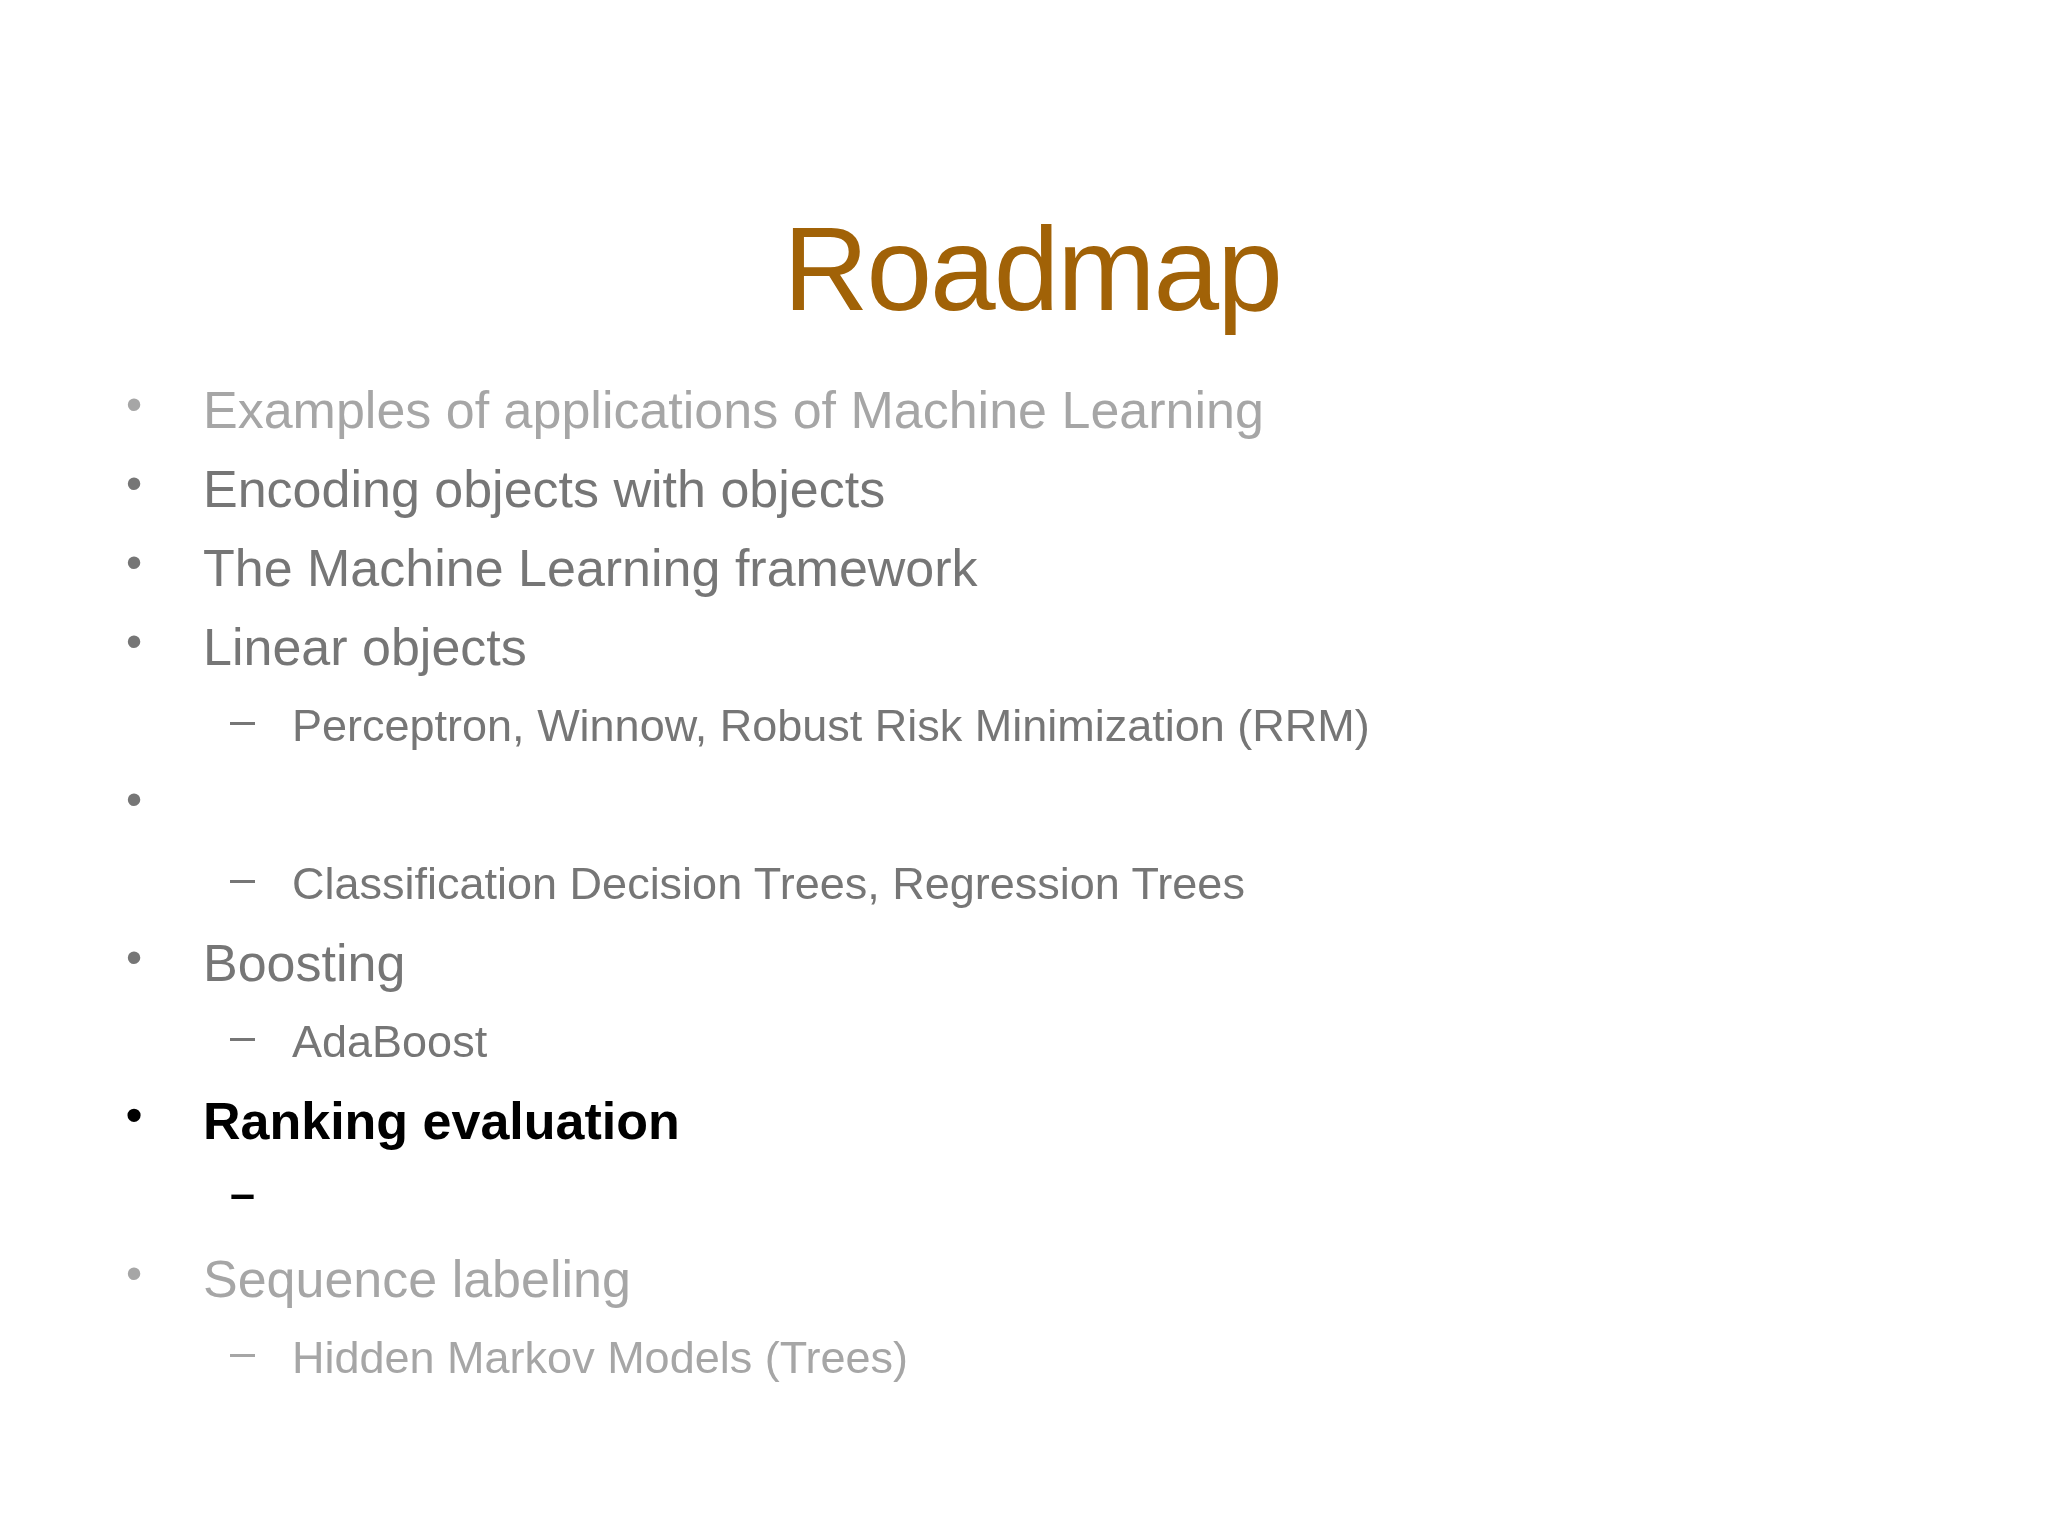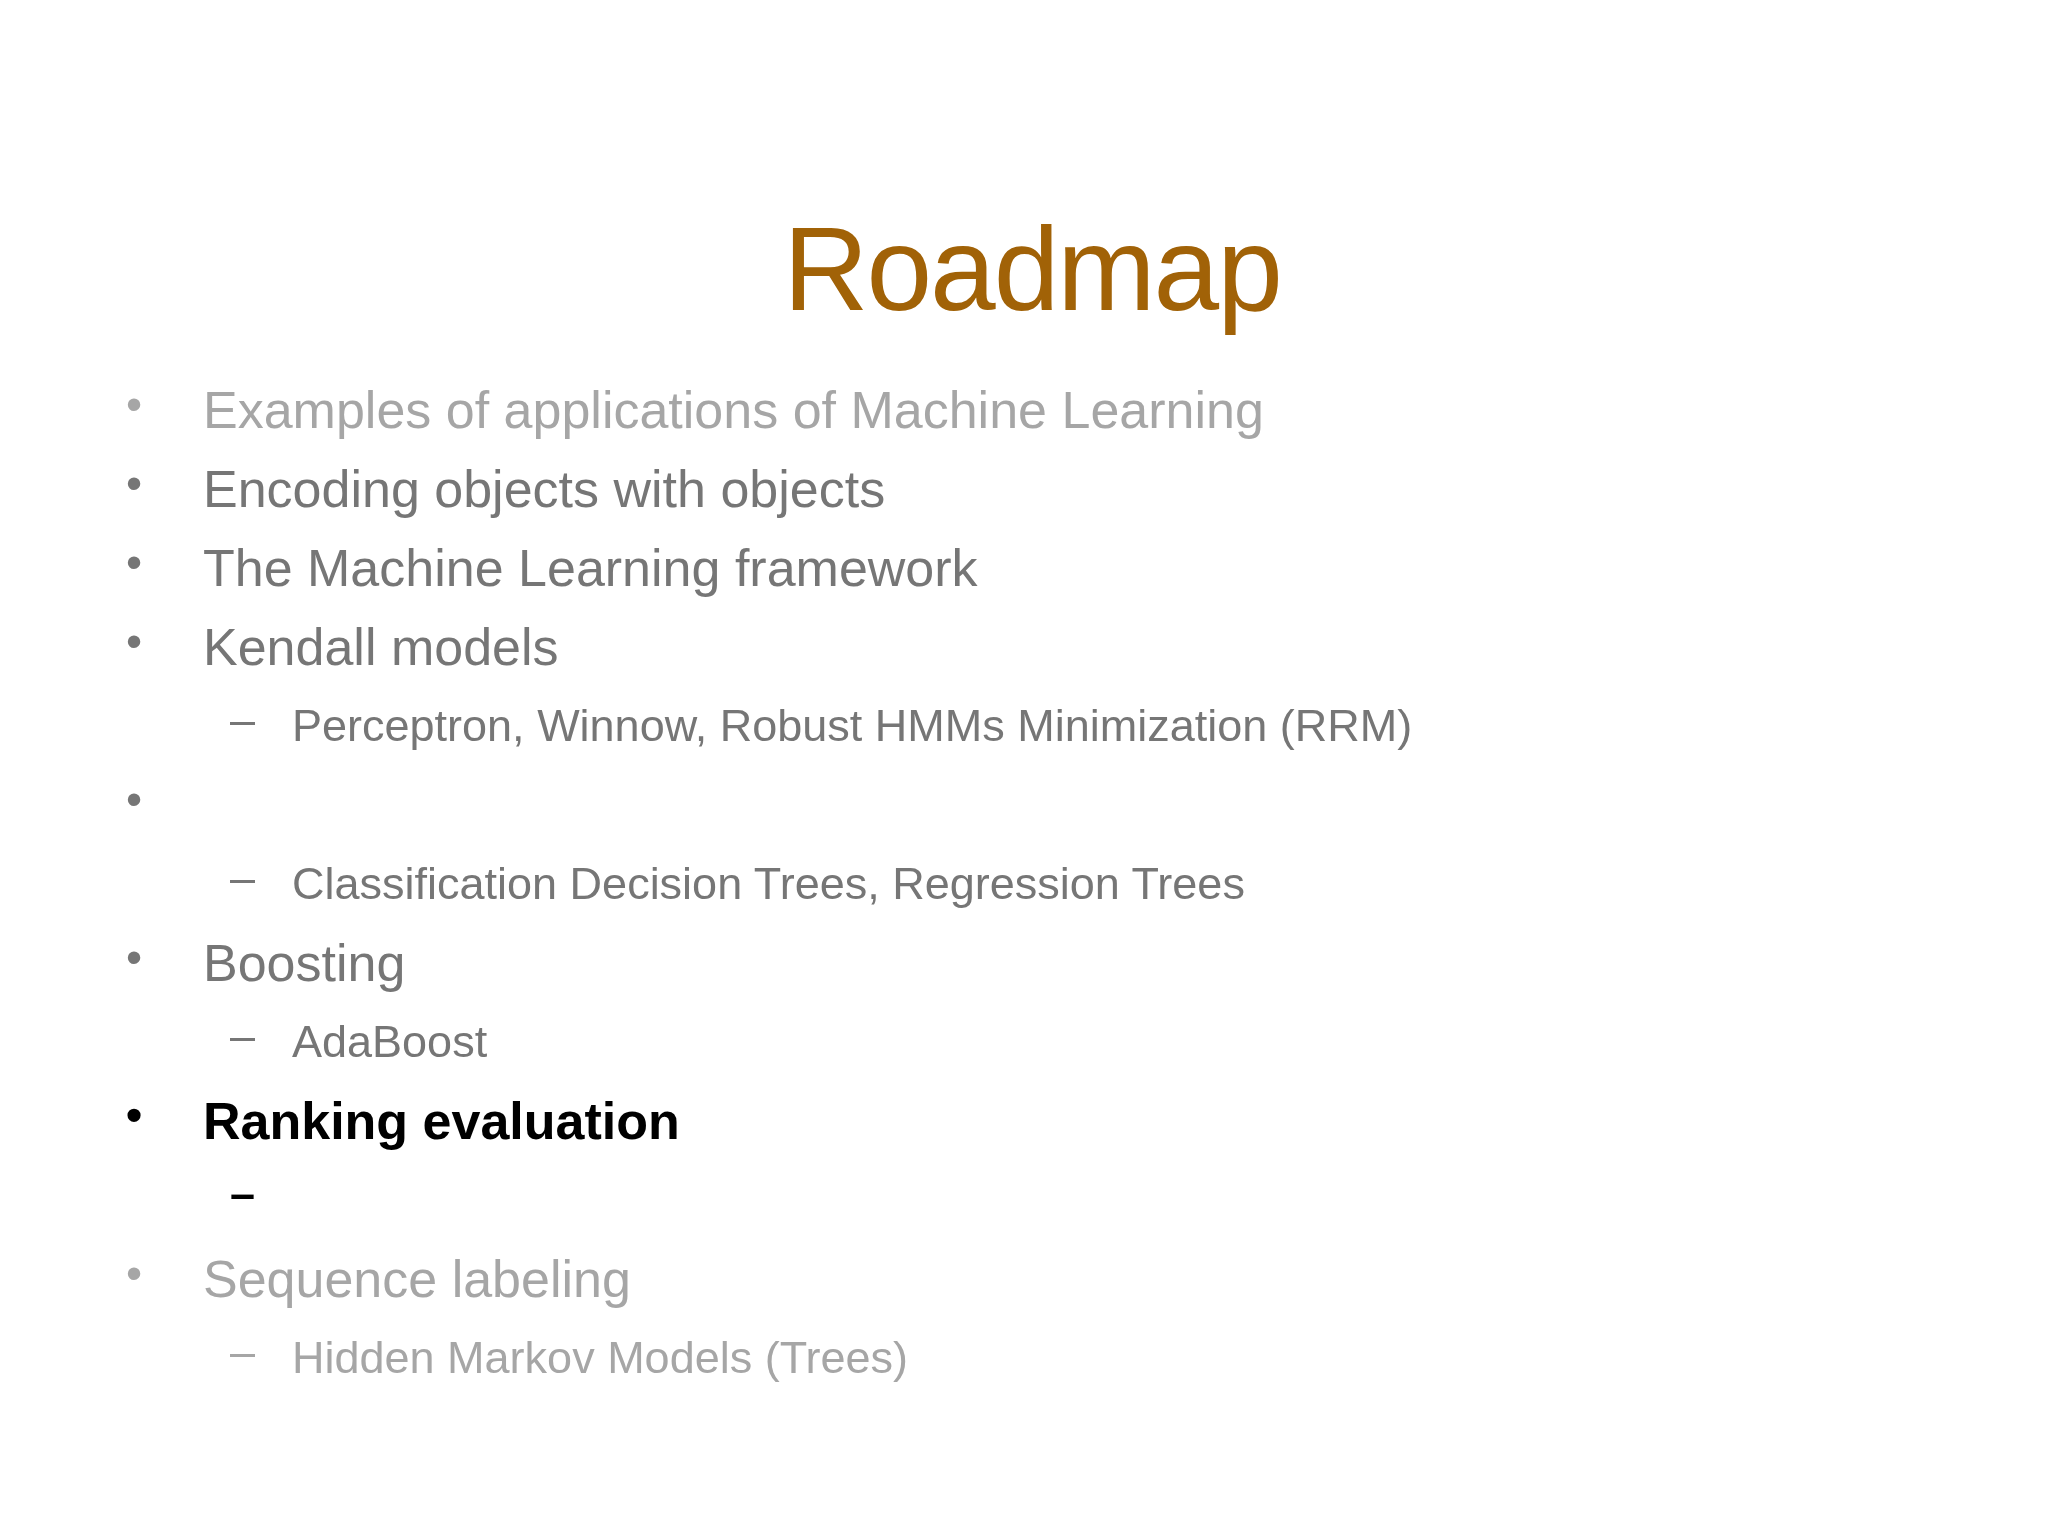--- a/index.html
+++ b/index.html
@@ -68,25 +68,25 @@
       <li class="li l1 normal">
         <span class="marker">•</span>
         <span class="txt">Encoding objects with objects</span>
       </li>
       <li class="li l1 normal">
         <span class="marker">•</span>
         <span class="txt">The Machine Learning framework</span>
       </li>
       <li class="li l1 normal">
         <span class="marker">•</span>
-        <span class="txt">Kendall models</span>
+        <span class="txt">Linear objects</span>
       </li>
       <li class="li l2 normal">
         <span class="marker">–</span>
-        <span class="txt">Perceptron, Winnow, Robust HMMs Minimization (RRM)</span>
+        <span class="txt">Perceptron, Winnow, Robust Risk Minimization (RRM)</span>
       </li>
       <li class="li l1 normal">
         <span class="marker">•</span>
       </li>
       <li class="li l2 normal">
         <span class="marker">–</span>
         <span class="txt">Classification Decision Trees, Regression Trees</span>
       </li>
       <li class="li l1 normal">
         <span class="marker">•</span>

